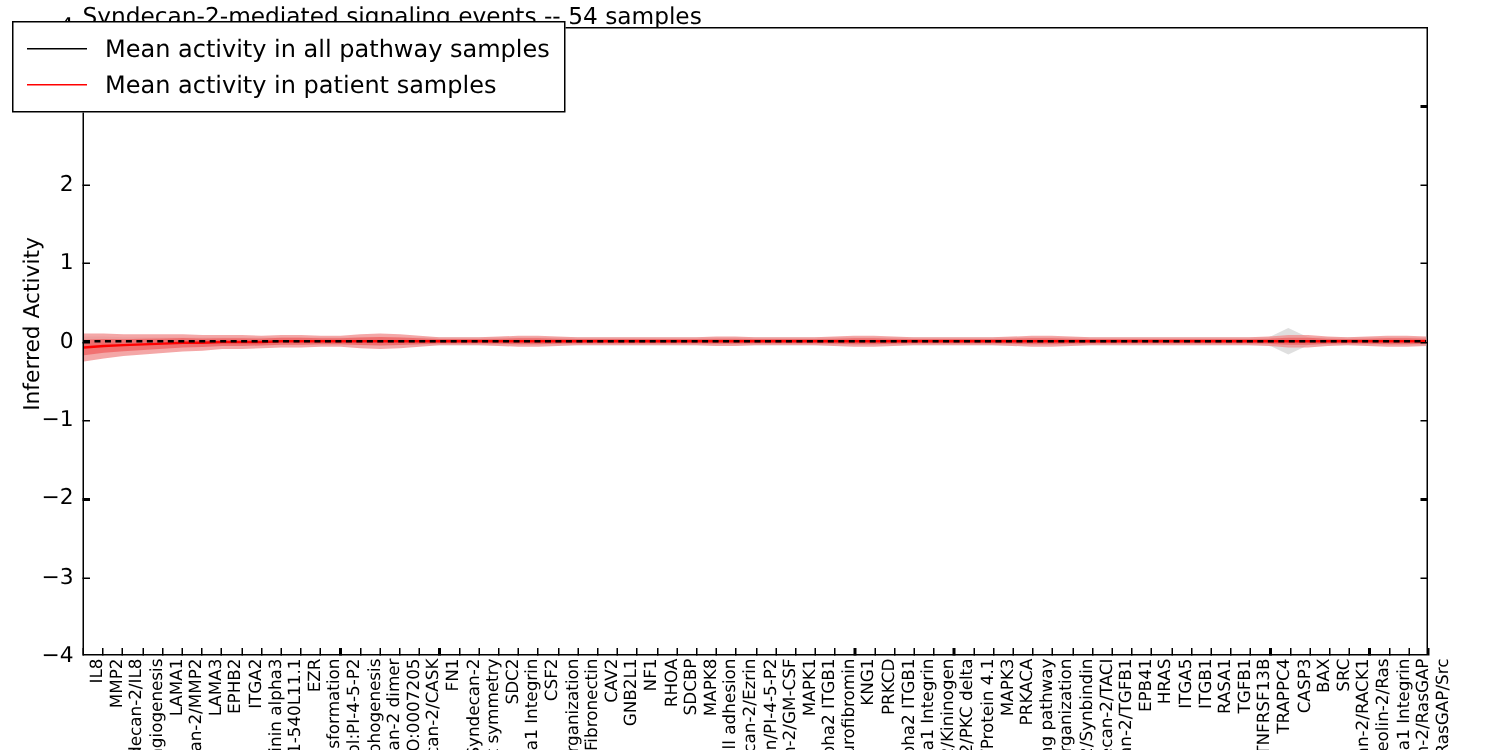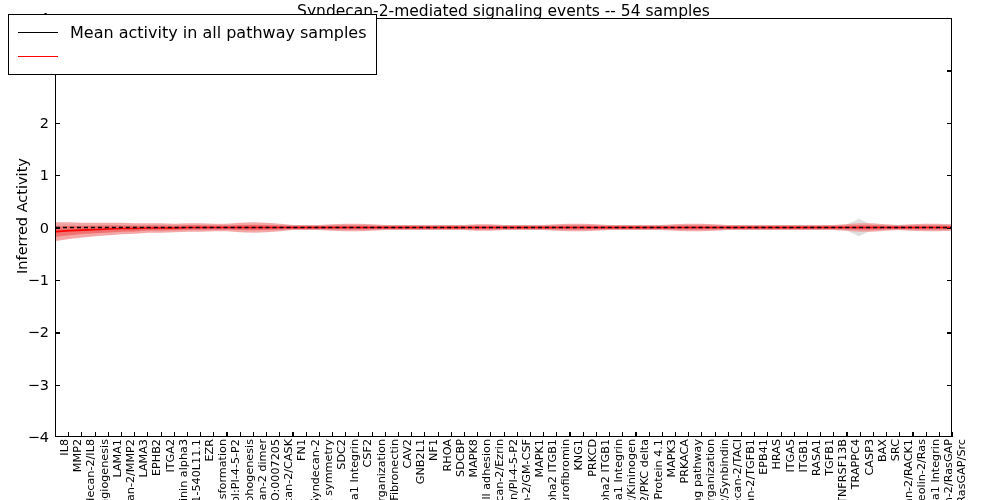--- a/index.html
+++ b/index.html
@@ -1,21 +1,21 @@
 <!DOCTYPE html>
 <html><head>
 <meta charset="utf-8">
 <style>
   html,body{margin:0;padding:0;background:#ffffff;}
   body{width:1000px;height:500px;overflow:hidden;font-family:"DejaVu Sans",sans-serif;color:#000;}
   #fig{position:relative;width:1000px;height:500px;}
 
   #title{
     position:absolute; left:55px; top:2px; width:897px;
-    text-align:center; font-size:15.5px; color:#000; white-space:nowrap;
+    text-align:left; font-size:15.5px; color:#000; white-space:nowrap;
   }
 
   
   #plot{
     position:absolute; left:55px; top:18px; width:897px; height:419px;
     border:1.3px solid #000; box-sizing:border-box; background:#fff; overflow:hidden;
   }
   #plotinner{position:absolute; inset:0;}
 
   
@@ -245,16 +245,17 @@
     </div>
 
 
   <div id="legend">
     <div class="legrow">
       <span class="legline"></span>
       <span class="legtxt">Mean activity in all pathway samples</span>
     </div>
     <div class="legrow">
       <span class="legline red"></span>
+      <span class="legtxt">Mean activity in patient samples</span>
     </div>
   </div>
 
 </div>
 
 </body></html>

